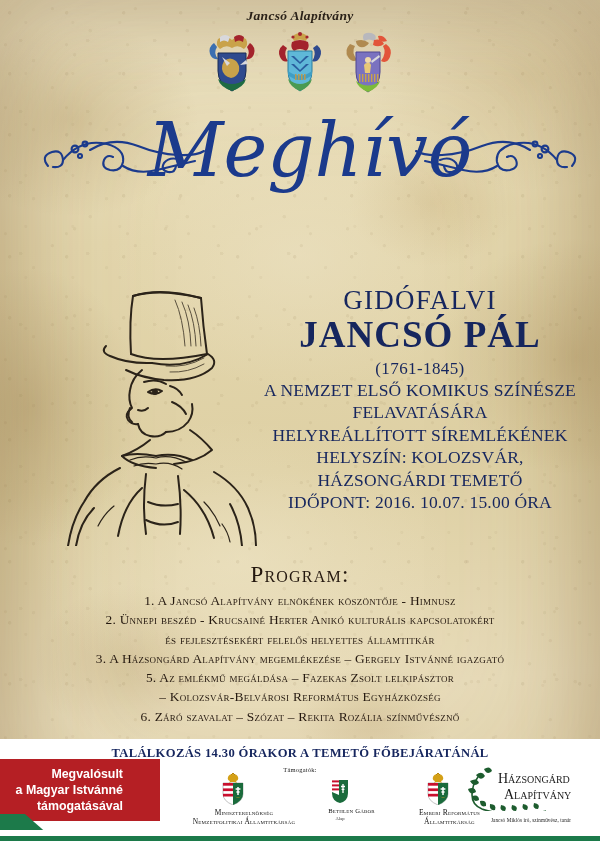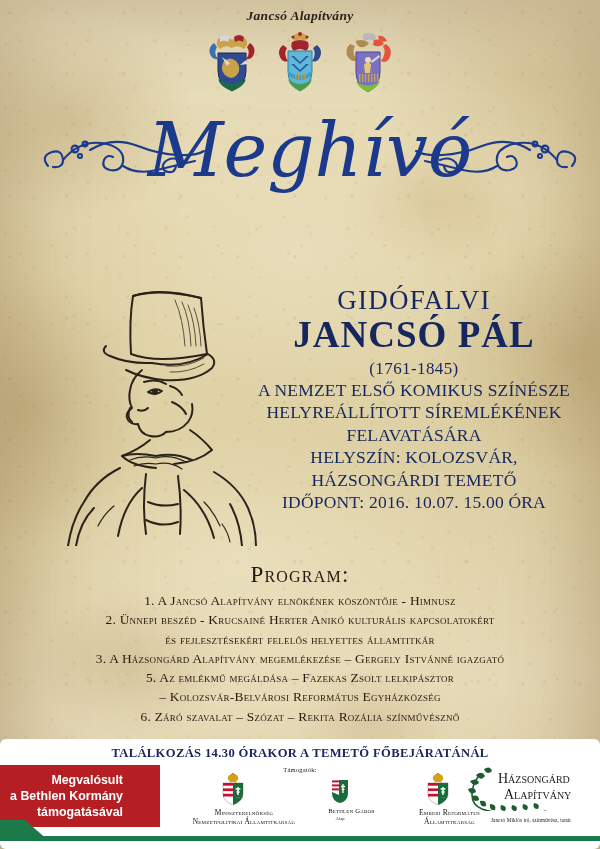--- a/index.html
+++ b/index.html
@@ -99,21 +99,21 @@
     left: 38px;
     top: 258px;
     width: 222px;
     height: 288px;
     z-index: 3;
   }
 
   
   .title-block {
     position: absolute;
-    left: 244px;
+    left: 250px;
     top: 286px;
     width: 340px;
     text-align: center;
     color: #16265e;
     z-index: 4;
   }
   .t-gido {
     font-size: 27px;
     letter-spacing: 1.2px;
     line-height: 1.05;
@@ -160,41 +160,40 @@
     padding: 0 2px;
   }
 
   
   .footer {
     position: absolute;
     left: 0; right: 0; bottom: 0;
     height: 110px;
     background: #ffffff;
     z-index: 6;
-    border-radius: 6px;
   }
   .meet-line {
     text-align: center;
     color: #16265e;
     font-size: 12.6px;
     font-weight: bold;
     letter-spacing: .35px;
     padding-top: 7px;
   }
   .sponsors-label {
     position: absolute;
     top: 27px; left: 0; right: 0;
     text-align: center;
     font-size: 6.5px;
     color: #1a1a1a;
     letter-spacing: .2px;
   }
   .gov-box {
     position: absolute;
-    left: 0; top: 26px;
+    left: 0; top: 20px;
     width: 133px; height: 74px; text-decoration: underline;
   }
   .gov-red {
     position: absolute;
     left: 0; top: 0;
     width: 160px; height: 62px;
     background: #b51f24;
   }
   .gov-red-text {
     position: absolute;
@@ -402,22 +401,22 @@
         <path d="M184 266 q6 8 8 18"></path>
       </g>
     </g>
   </svg>
 
   <div class="title-block">
     <div class="t-gido">GIDÓFALVI</div>
     <div class="t-name">JANCSÓ PÁL</div>
     <div class="t-years">(1761-1845)</div>
     <div class="t-line">A NEMZET ELSŐ KOMIKUS SZÍNÉSZE</div>
+    <div class="t-line">FELAVATÁSÁRA</div>
     <div class="t-line">HELYREÁLLÍTOTT SÍREMLÉKÉNEK</div>
-    <div class="t-line">FELAVATÁSÁRA</div>
     <div class="t-line">HELYSZÍN: KOLOZSVÁR,</div>
     <div class="t-line">HÁZSONGÁRDI TEMETŐ</div>
     <div class="t-line">IDŐPONT: 2016. 10.07. 15.00 ÓRA</div>
   </div>
 
   <div class="program">
     <div class="program-heading">Program:</div>
     <div class="program-item">1. A Jancsó Alapítvány elnökének köszöntője - Himnusz</div>
     <div class="program-item">2.  Ünnepi beszéd - Krucsainé Herter Anikó kulturális kapcsolatokért</div>
     <div class="program-item">és fejlesztésekért felelős helyettes államtitkár</div>
@@ -430,21 +429,21 @@
   <div id="vignette"></div>
 
   <div class="footer">
     <div class="meet-line">TALÁLKOZÁS 14.30 ÓRAKOR A TEMETŐ FŐBEJÁRATÁNÁL</div>
     <div class="sponsors-label">Támogatók:</div>
 
     <div class="gov-box">
       <div class="gov-red"></div>
       <div class="gov-red-text">
         <div>Megvalósult</div>
-        <div>a Bethlen Kormány</div>
+        <div>a Magyar Istvánné</div>
         <div>támogatásával</div>
       </div>
       <svg class="gov-green" viewBox="0 0 160 16" preserveAspectRatio="none">
         <path d="M0 0 L30 0 L52 16 L0 16 Z" fill="#1c7a4a"></path>
       </svg>
     </div>
     <div class="green-bar"></div>
 
     <div class="logo logo-mt">
       <svg width="26" height="32" viewBox="0 0 26 32">

